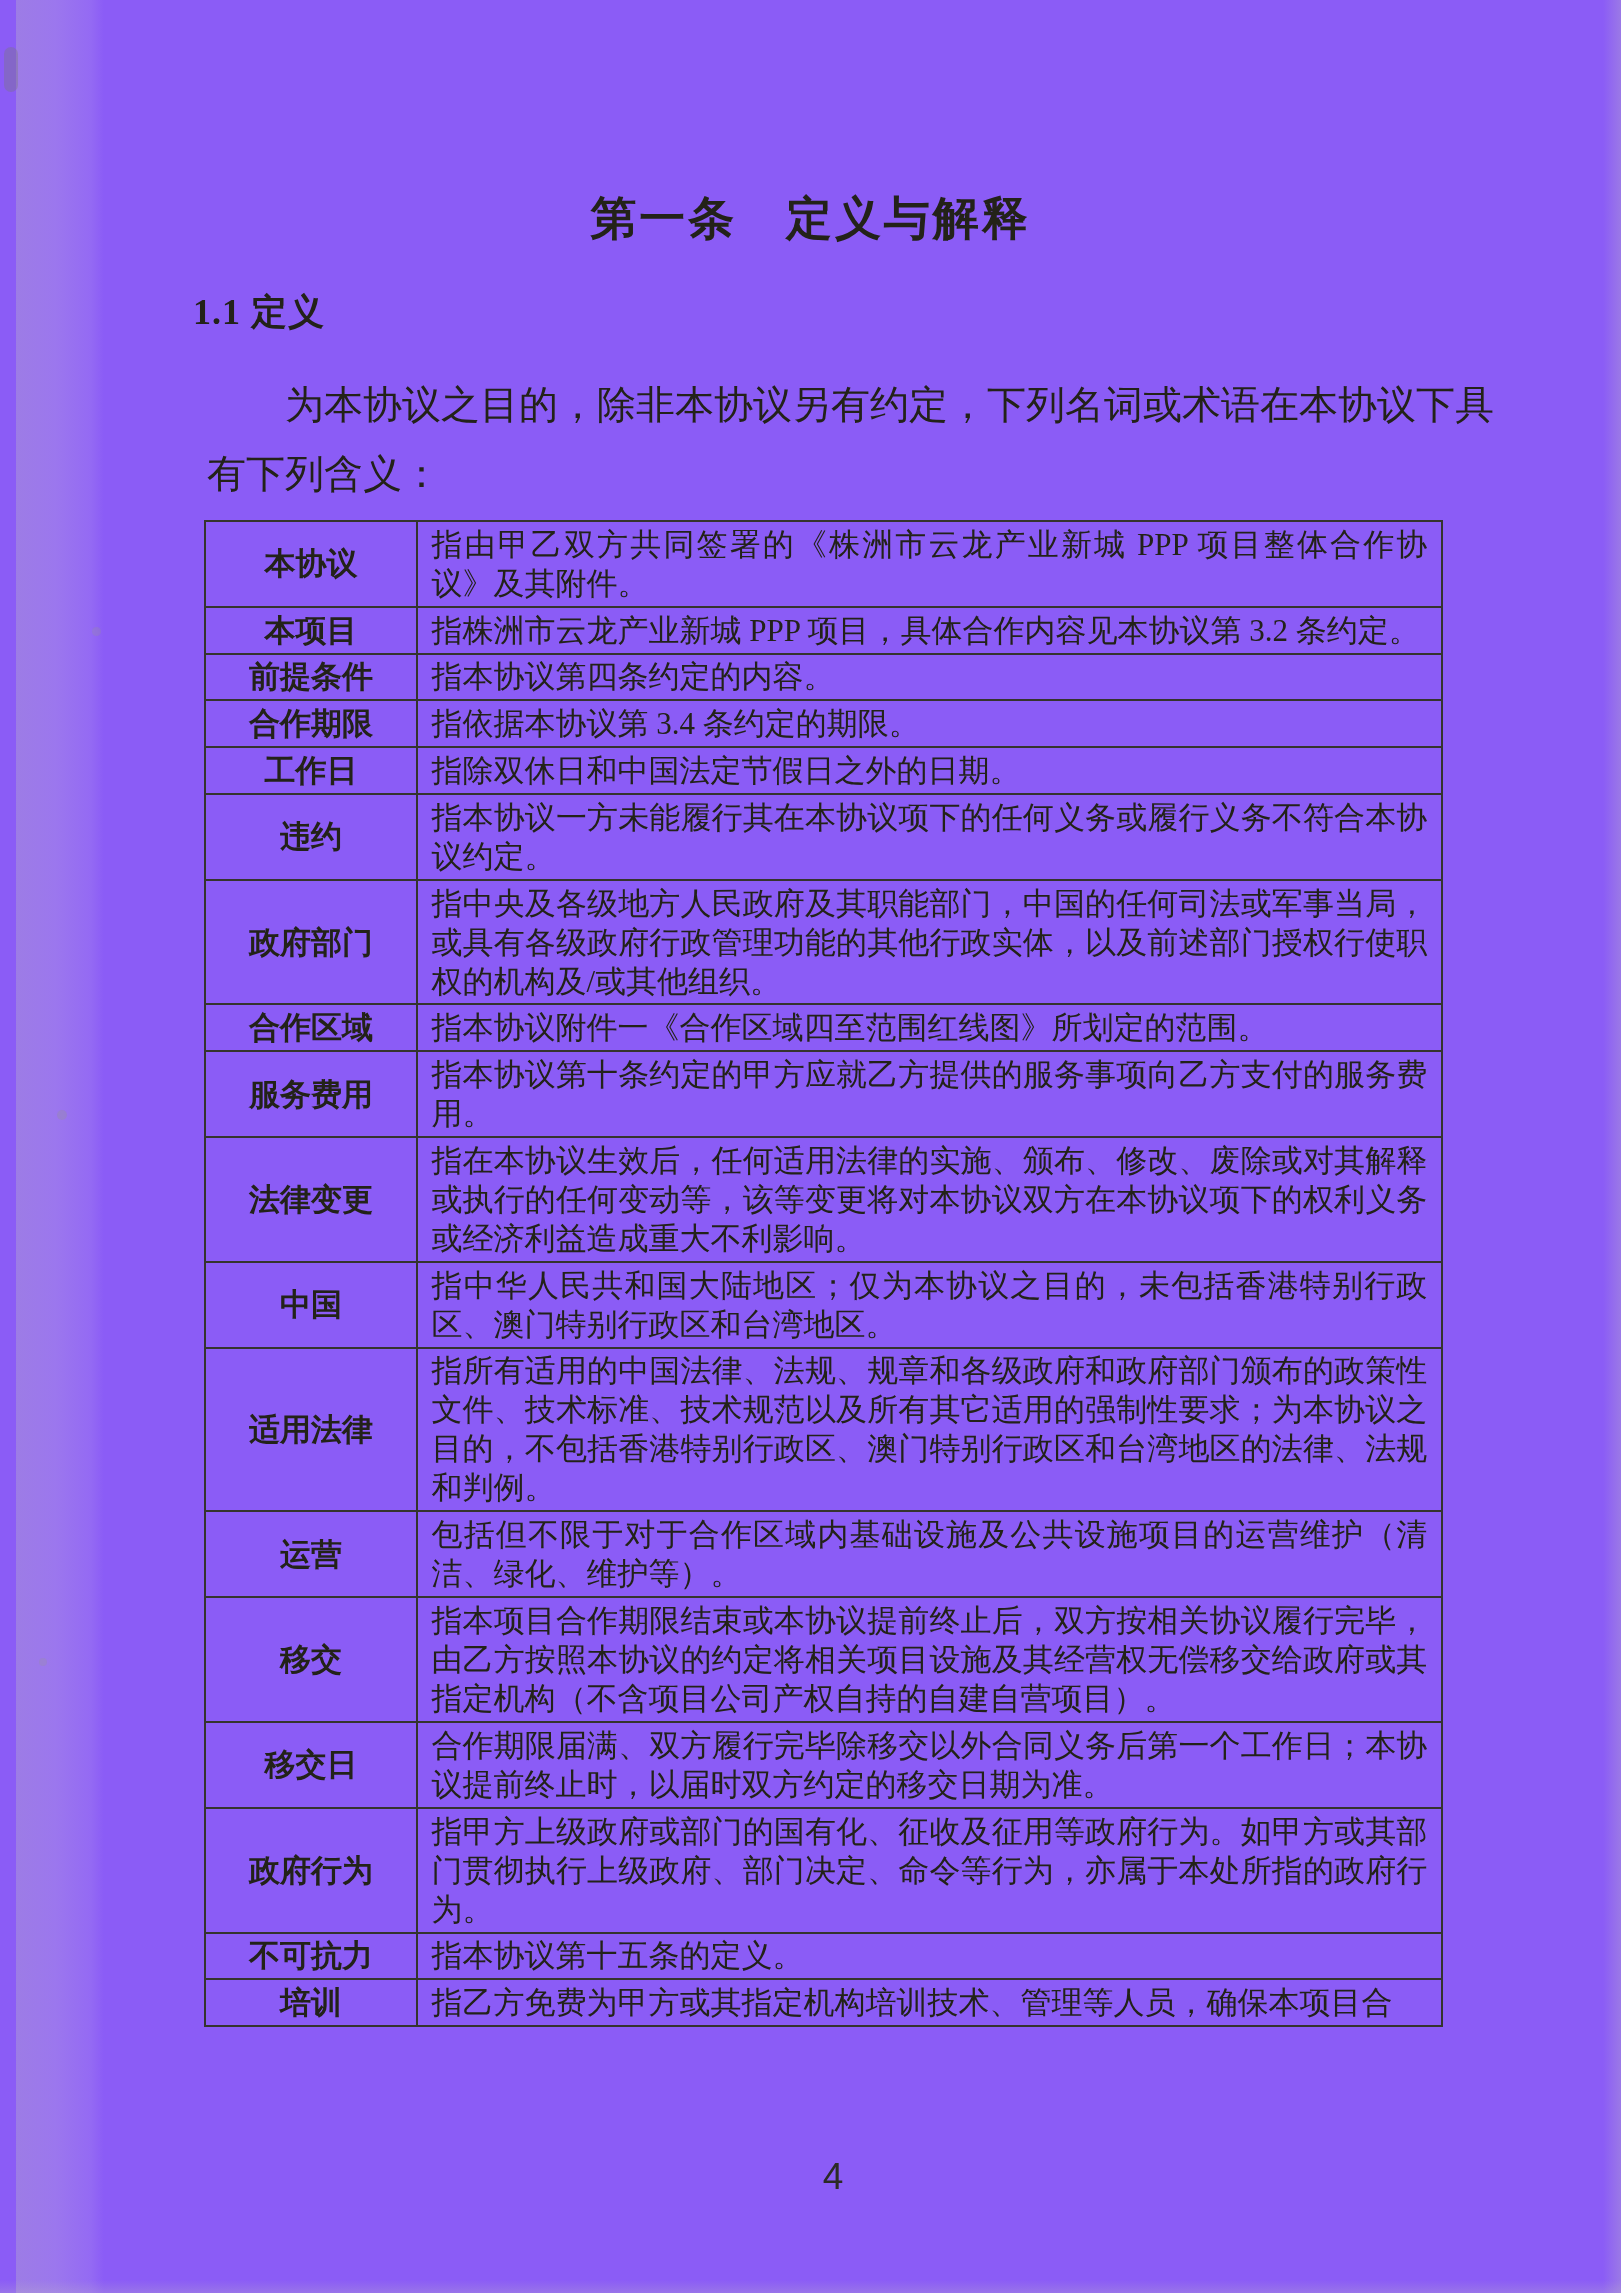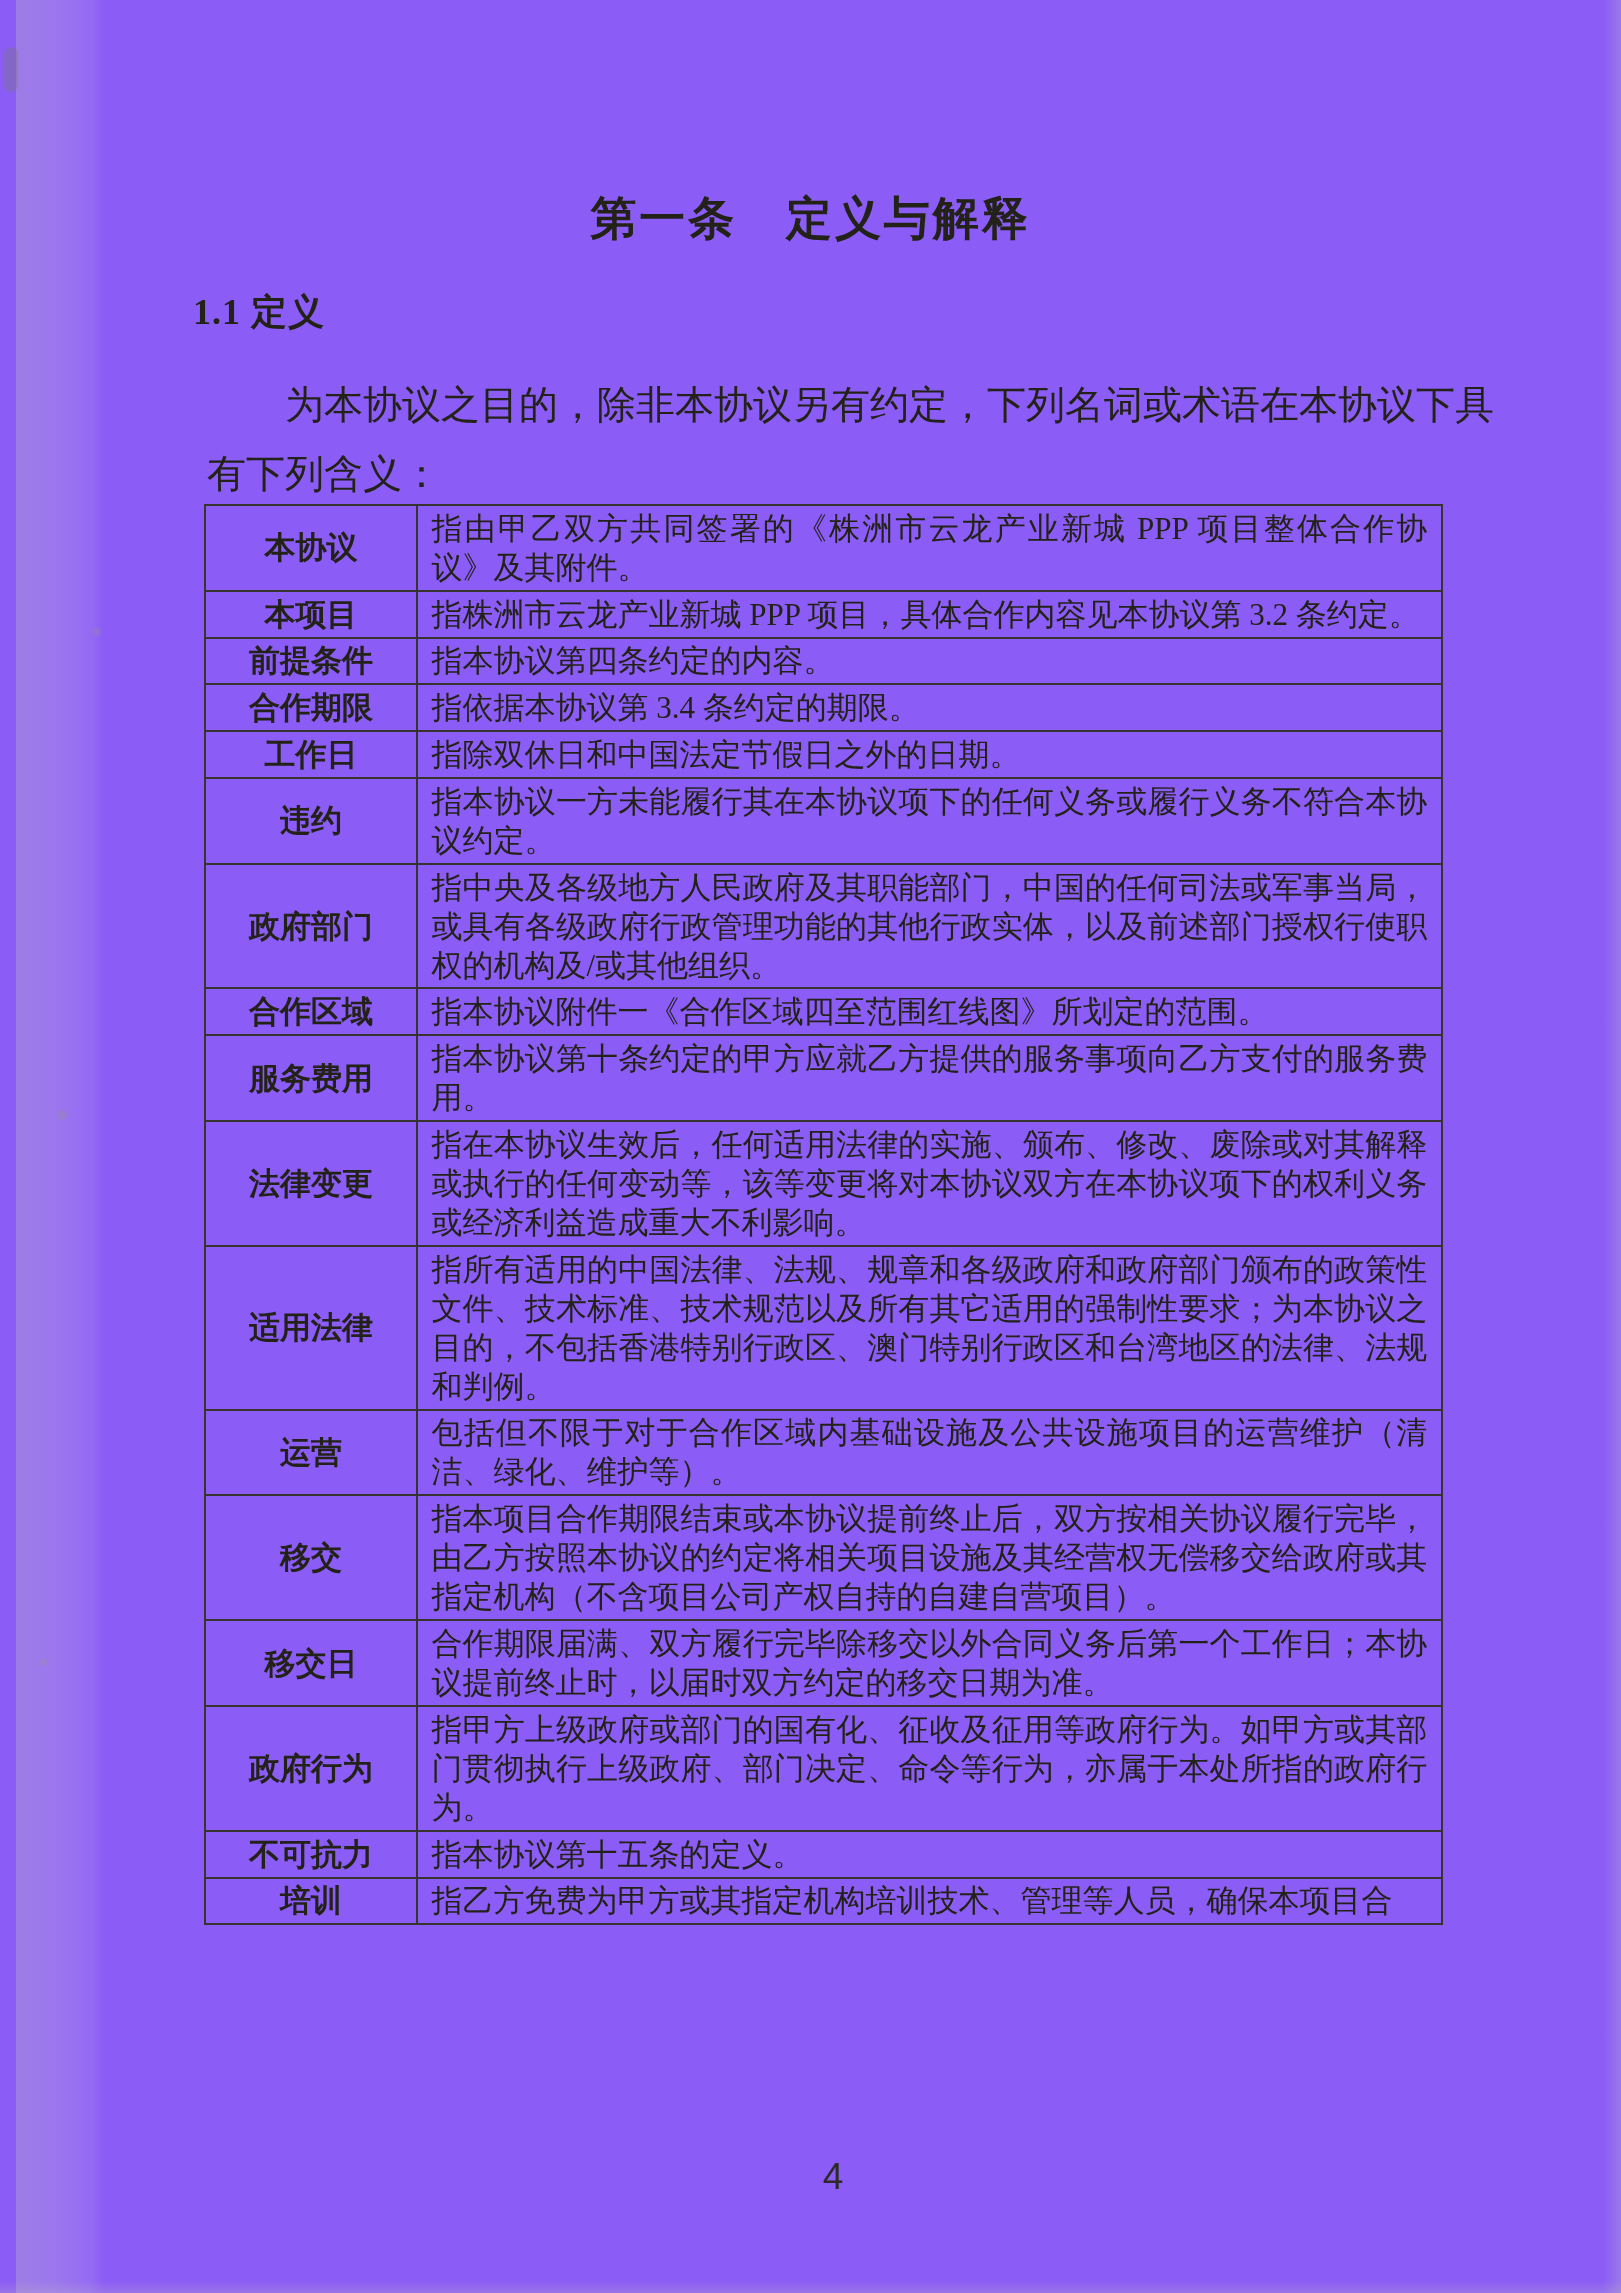--- a/index.html
+++ b/index.html
@@ -67,21 +67,21 @@
     position: absolute;
     top: 370px; left: 207px;
     width: 1304px;
     font-size: 39px;
     line-height: 69px;
   }
   .intro .line1 { text-indent: 78px; }
 
   table.def-table {
     position: absolute;
-    top: 504px; left: 204px;
+    top: 520px; left: 204px;
     width: 1239px;
     border-collapse: collapse;
     table-layout: fixed;
   }
   table.def-table td {
     border: 2px solid #35342e;
     font-size: 31px;
     line-height: 39px;
     vertical-align: middle;
   }
@@ -178,20 +178,24 @@
         <tr>
           <td class="term-cell">服务费用</td>
           <td class="definition-cell">指本协议第十条约定的甲方应就乙方提供的服务事项向乙方支付的服务费用。</td>
         </tr>
 
         <tr>
           <td class="term-cell">法律变更</td>
           <td class="definition-cell">指在本协议生效后，任何适用法律的实施、颁布、修改、废除或对其解释或执行的任何变动等，该等变更将对本协议双方在本协议项下的权利义务或经济利益造成重大不利影响。</td>
         </tr>
 
+        <tr>
+          <td class="term-cell">中国</td>
+          <td class="definition-cell">指中华人民共和国大陆地区；仅为本协议之目的，未包括香港特别行政区、澳门特别行政区和台湾地区。</td>
+        </tr>
 
         <tr>
           <td class="term-cell">适用法律</td>
           <td class="definition-cell">指所有适用的中国法律、法规、规章和各级政府和政府部门颁布的政策性文件、技术标准、技术规范以及所有其它适用的强制性要求；为本协议之目的，不包括香港特别行政区、澳门特别行政区和台湾地区的法律、法规和判例。</td>
         </tr>
 
         <tr>
           <td class="term-cell">运营</td>
           <td class="definition-cell">包括但不限于对于合作区域内基础设施及公共设施项目的运营维护（清洁、绿化、维护等）。</td>
         </tr>

